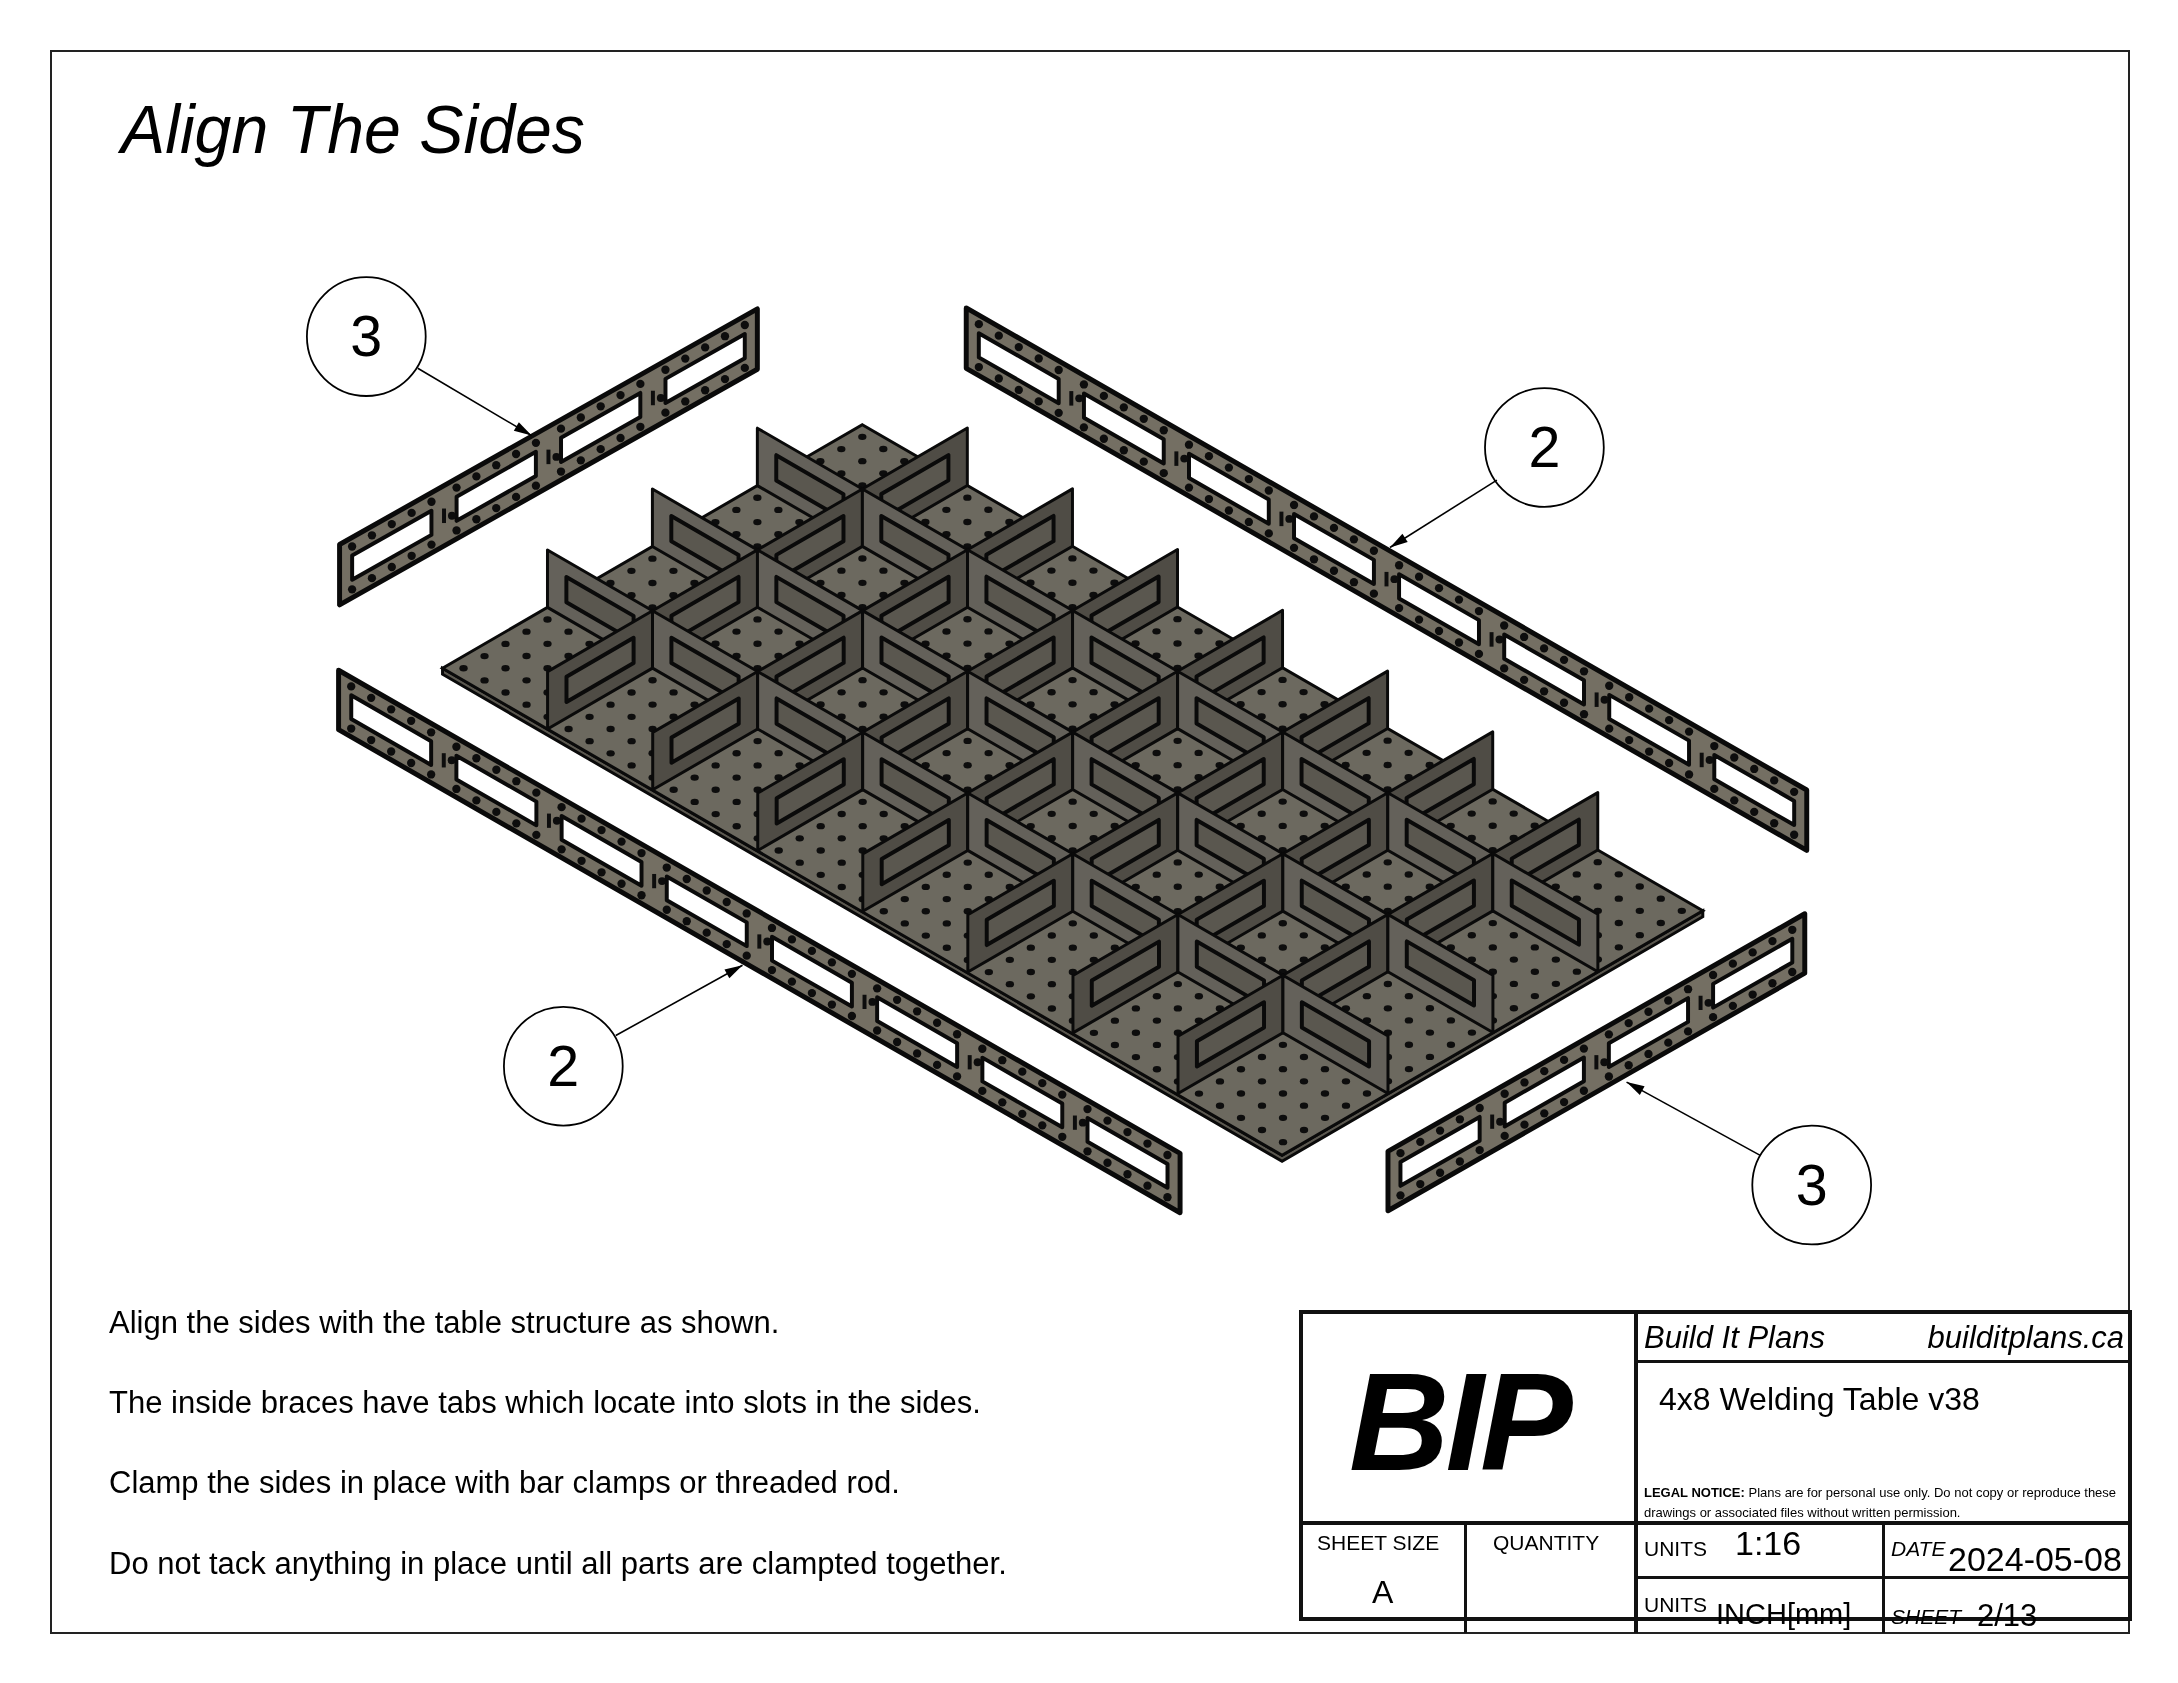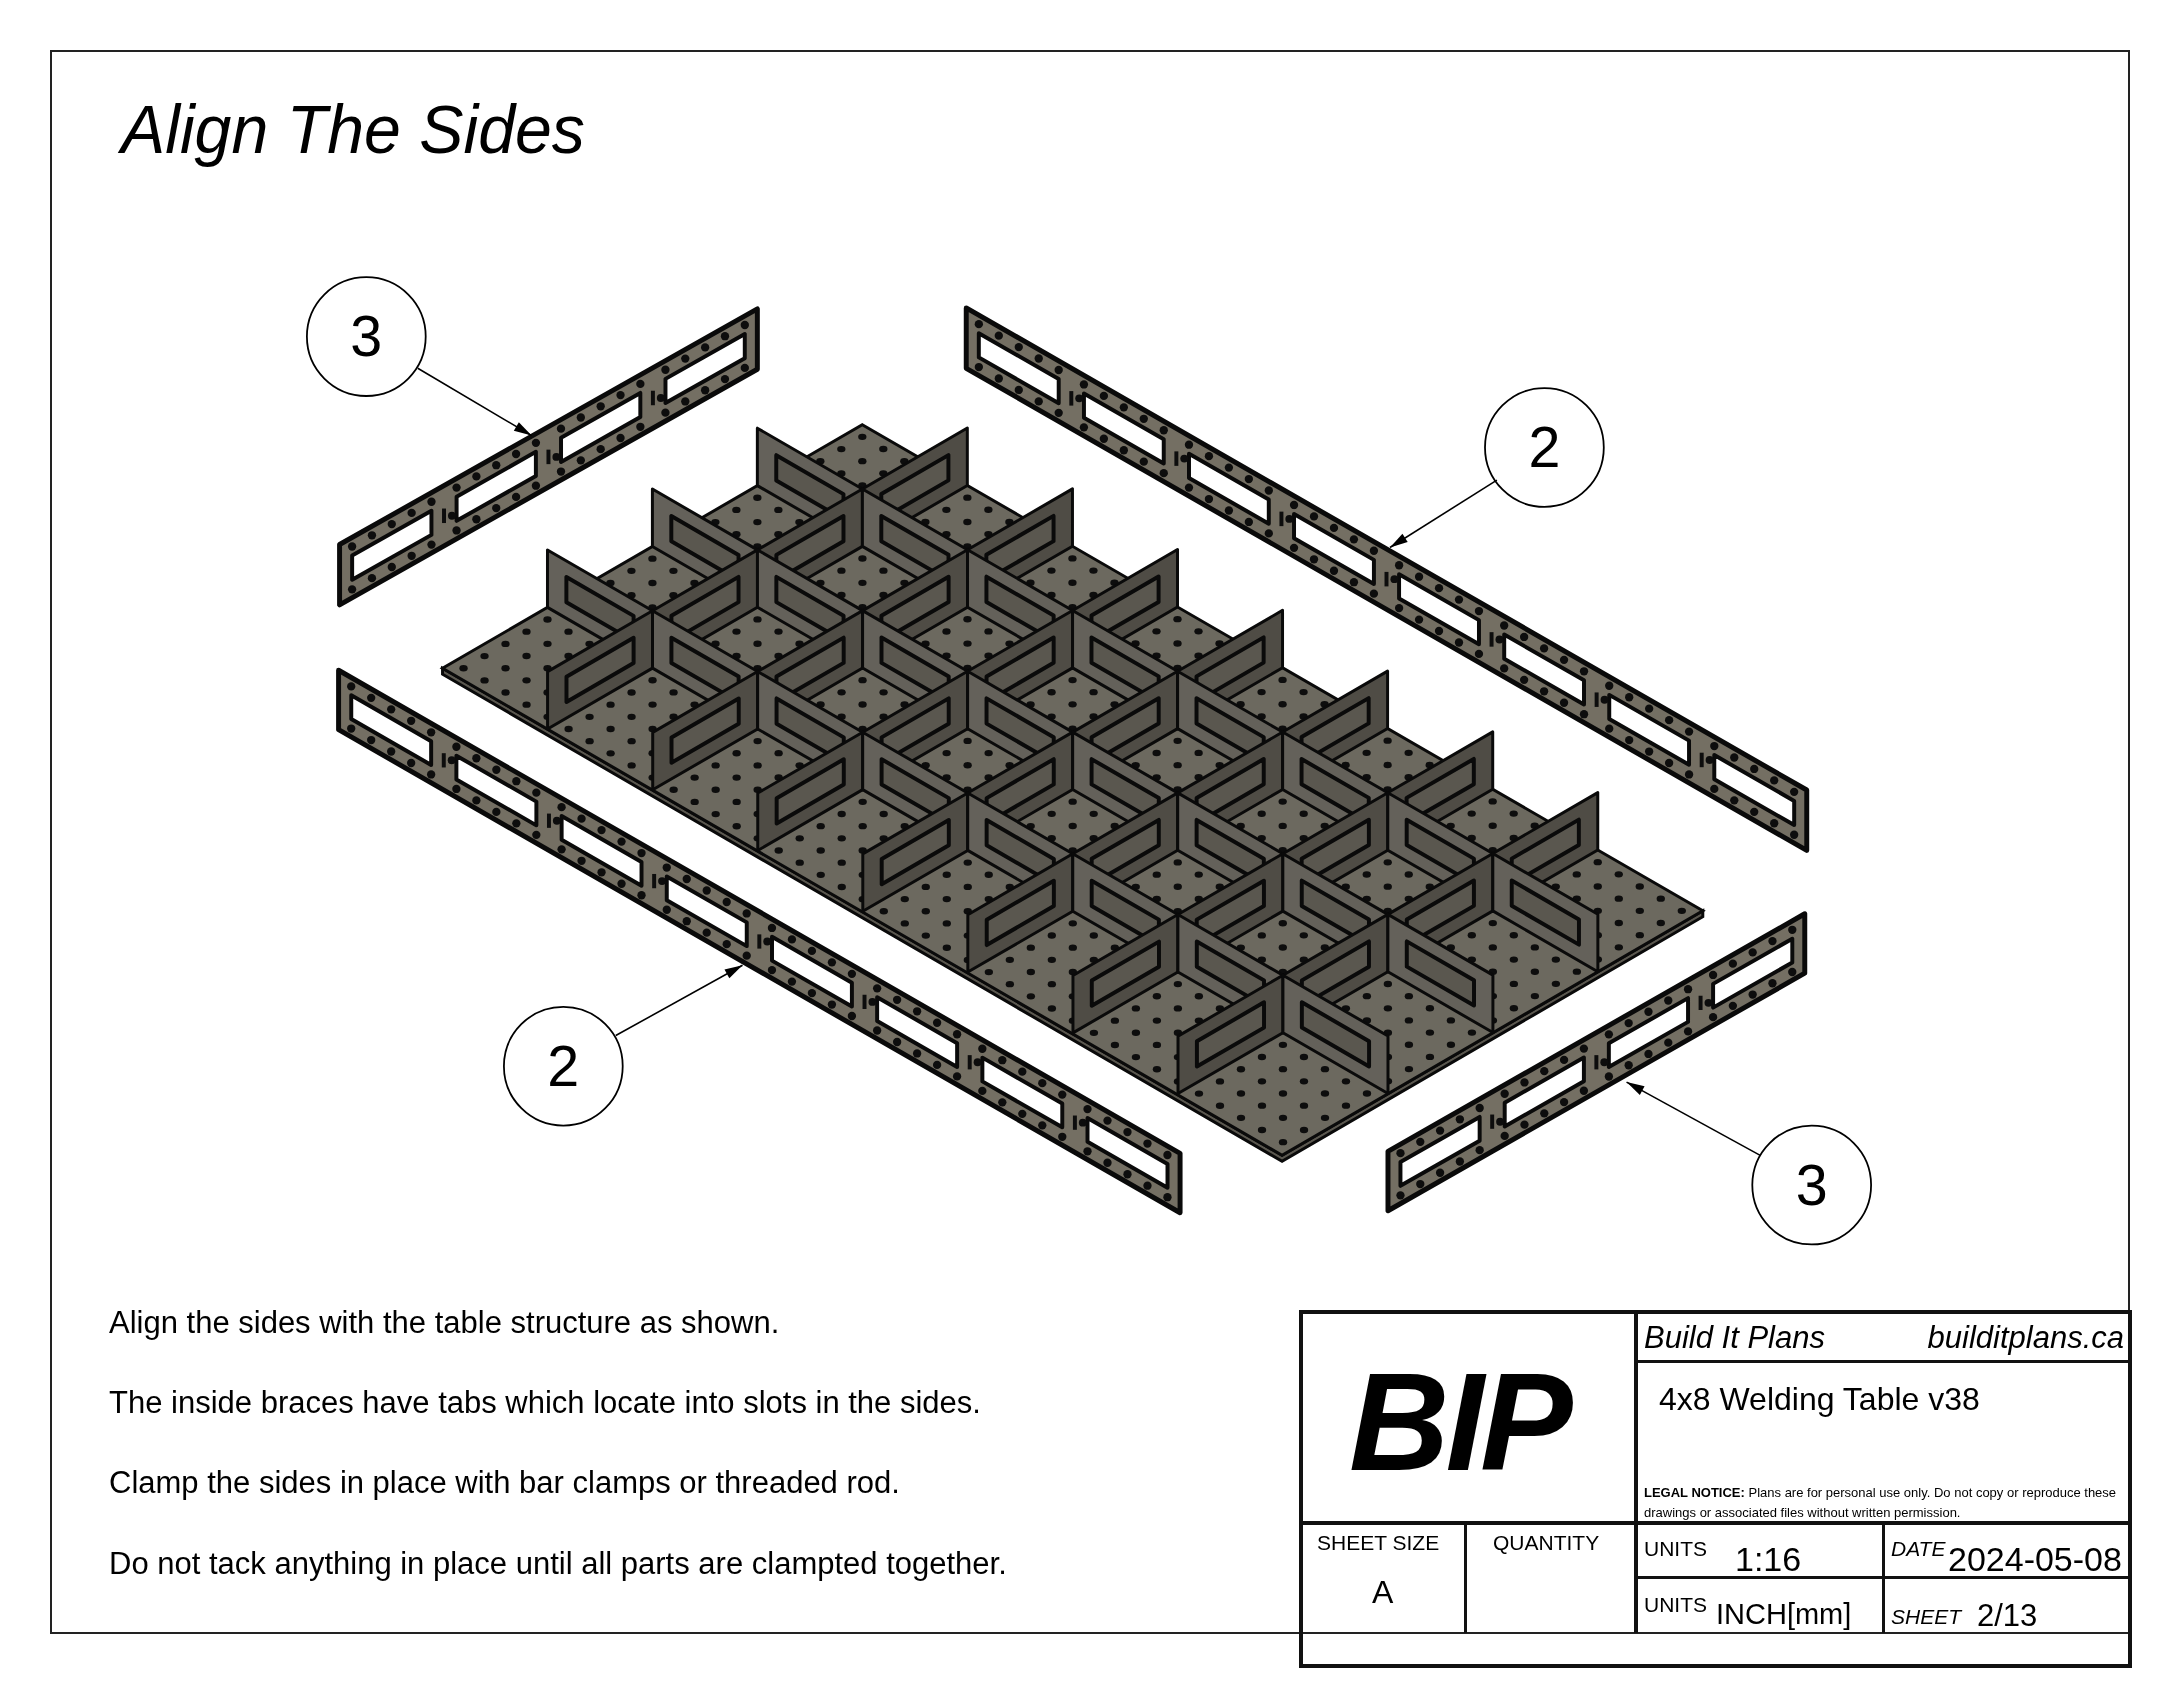--- a/index.html
+++ b/index.html
@@ -5,21 +5,21 @@
   html, body { margin: 0; padding: 0; background: #ffffff; }
   body { width: 2178px; height: 1683px; position: relative; overflow: hidden;
          font-family: "Liberation Sans", sans-serif; color: #000; }
   .sheet-border { position: absolute; left: 50px; top: 50px; width: 2080px; height: 1584px;
                   border: 2px solid #222; box-sizing: border-box; }
   .page-title { position: absolute; left: 121px; top: 95px; font-size: 69px; font-style: italic;
                 letter-spacing: 0px; line-height: 1; transform: scaleX(0.96); transform-origin: left; }
   #drawing { position: absolute; left: 0; top: 0; width: 2178px; height: 1683px; }
   .notes { position: absolute; left: 109px; top: 1307px; }
   .note { position: absolute; left: 0; white-space: nowrap; font-size: 31px; line-height: 1; }
-  .title-block { position: absolute; left: 1299px; top: 1310px; width: 833px; height: 358px;
+  .title-block { position: absolute; left: 1299px; top: 1310px; width: 833px; height: 311px;
                  box-sizing: border-box; border: 4px solid #111; }
   .tb-line { position: absolute; background: #111; }
   .tb-text { position: absolute; white-space: nowrap; line-height: 1; }
   .logo { font-weight: bold; font-style: italic; font-size: 139px; letter-spacing: -4px; }
   .lbl { font-size: 21px; }
   .val { font-size: 34px; }
   .legal { font-size: 13px; line-height: 20px; white-space: normal; width: 495px; }
   .legal b { font-weight: bold; }
 </style>
 </head>
@@ -1312,21 +1312,21 @@
     <span>Plans are for personal use only. Do not copy or reproduce these drawings or associated files without written permission.</span>
   </div>
 
   <div class="tb-text lbl" style="left:14px; top:218px;">SHEET SIZE</div>
   <div class="tb-text" style="left:69px; top:262px; font-size:32px;">A</div>
 
   <div class="tb-text lbl" style="left:190px; top:218px;">QUANTITY</div>
   <div class="tb-text" style="left:228px; top:262px; font-size:32px;"></div>
 
   <div class="tb-text lbl" style="left:341px; top:224px;">UNITS</div>
-  <div class="tb-text val" style="left:432px; top:228px;">1:16</div>
+  <div class="tb-text val" style="left:432px; top:212px;">1:16</div>
 
   <div class="tb-text lbl" style="left:588px; top:224px;font-style:italic;">DATE</div>
   <div class="tb-text val" style="left:645px; top:228px;">2024-05-08</div>
 
   <div class="tb-text lbl" style="left:341px; top:280px;">UNITS</div>
   <div class="tb-text" style="left:413px; top:286px; font-size:29px;">INCH[mm]</div>
 
   <div class="tb-text lbl" style="left:588px; top:292px;font-style:italic;">SHEET</div>
   <div class="tb-text" style="left:674px; top:286px; font-size:31px;">2/13</div>
 </div>

